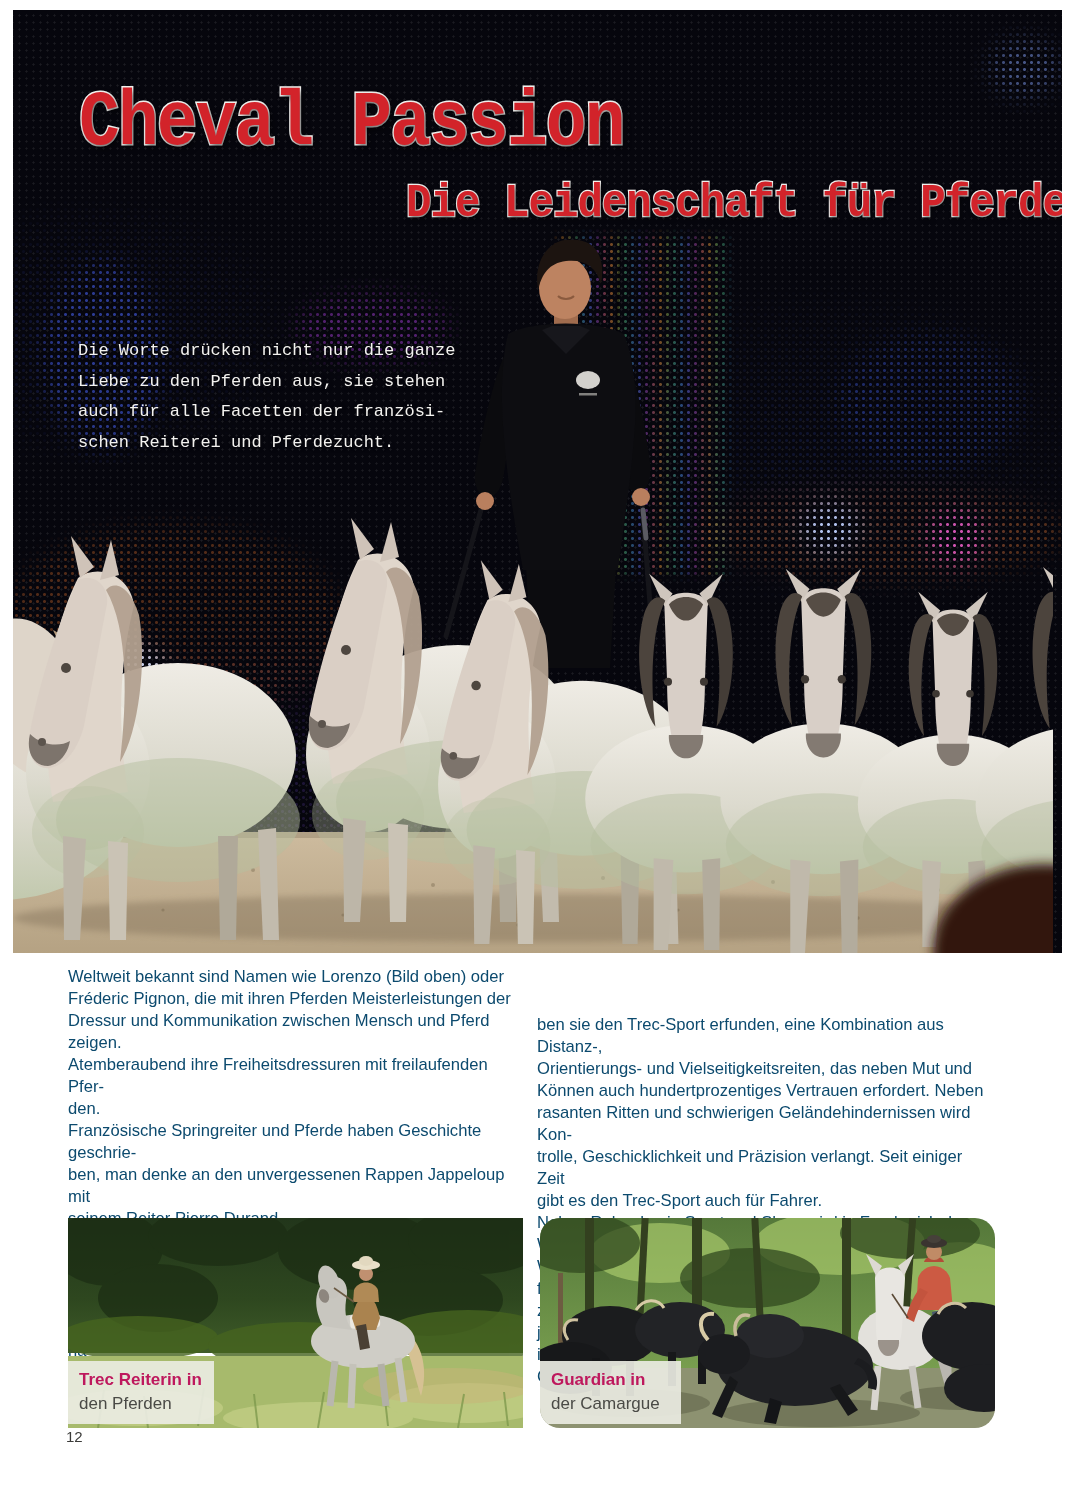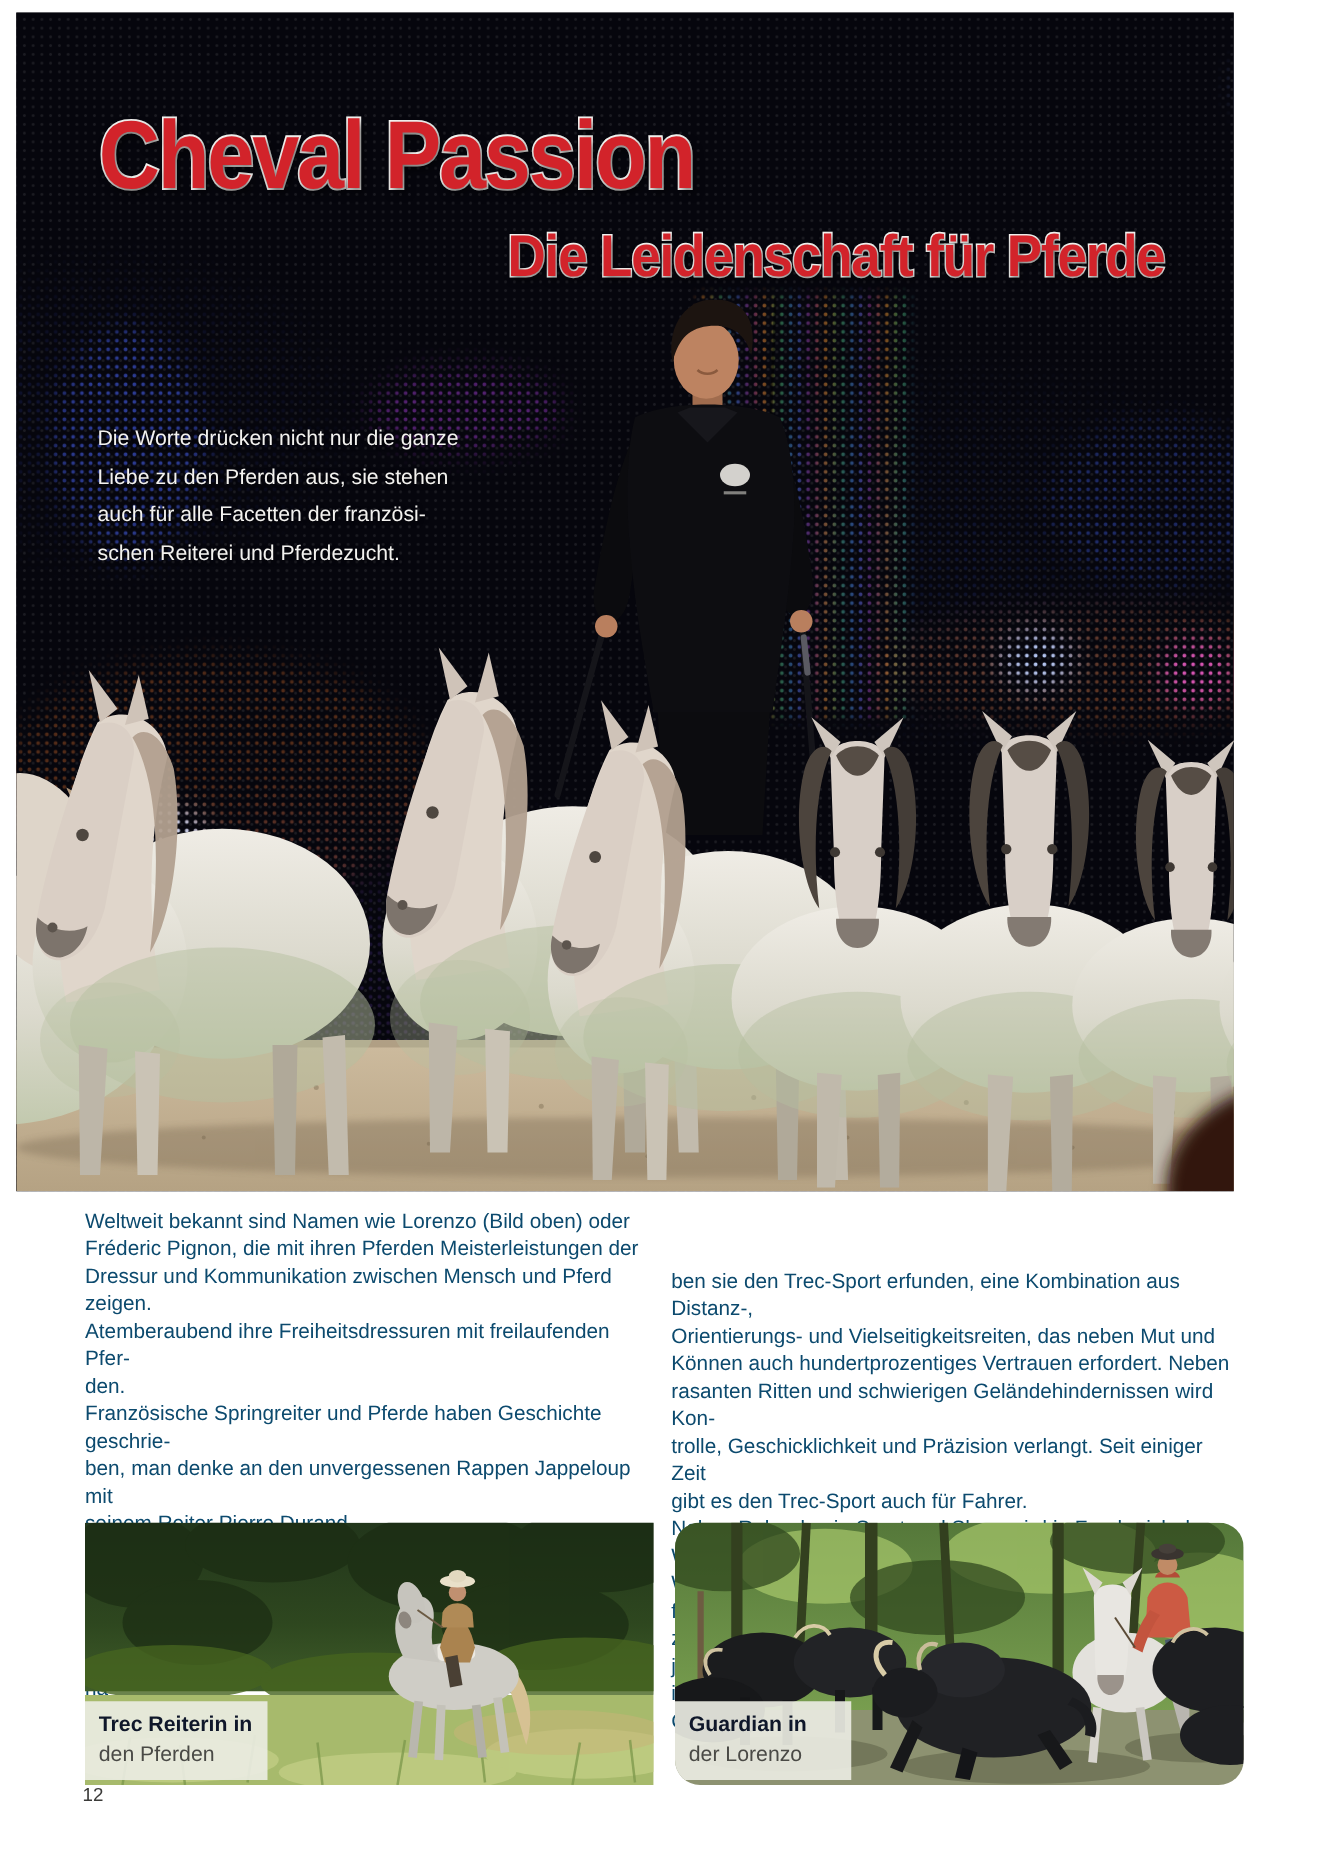--- a/index.html
+++ b/index.html
@@ -1,20 +1,20 @@
 <!DOCTYPE html>
 <html><head>
 <meta charset="utf-8">
 <style>
   html,body{margin:0;padding:0;background:#ffffff;}
   body{width:1069px;height:1500px;position:relative;font-family:"Liberation Sans",sans-serif;}
   .page{position:absolute;inset:0;width:1069px;height:1500px;background:#ffffff;overflow:hidden;}
 
   
-  .hero{position:absolute;left:13px;top:10px;width:974px;height:943px;background:#06060d;overflow:hidden;}
+  .hero{position:absolute;left:13px;top:10px;width:1049px;height:943px;background:#06060d;overflow:hidden;font-family:Liberation Mono, monospace;}
   .blob{position:absolute;border-radius:50%;filter:blur(10px);}
   .led-cols{position:absolute;left:545px;top:225px;width:170px;height:340px;
     background:repeating-linear-gradient(90deg,rgba(225,135,40,.55) 0 12px,rgba(80,200,120,.45) 12px 24px,rgba(70,120,235,.5) 24px 36px,rgba(200,70,200,.40) 36px 48px);
     filter:blur(4px);}
   .led-haze{position:absolute;inset:0;
     background:
       radial-gradient(420px 260px at 28% 82%, rgba(120,80,220,.20), transparent 70%),
       radial-gradient(380px 240px at 78% 46%, rgba(60,90,220,.18), transparent 70%),
       radial-gradient(500px 300px at 55% 96%, rgba(220,80,160,.16), transparent 70%),
       radial-gradient(300px 200px at 8% 34%, rgba(60,80,220,.22), transparent 70%);}
@@ -42,21 +42,21 @@
   .col-left{left:68px;}
   .col-right{left:537px;margin-top:48px;}
 
   
   .photo{position:absolute;top:1218px;width:455px;height:210px;overflow:hidden;}
   .photo-left{left:68px;}
   .photo-right{left:540px;border-radius:20px;}
   .photo svg{position:absolute;inset:0;display:block;}
   .caption{position:absolute;left:0;bottom:4px;min-width:118px;padding:7px 12px 8px 11px;
     background:rgba(234,236,226,.92);font-size:17px;line-height:24px;color:#4a4a46;}
-  .caption .b{font-weight:700;color:#0f172a;}
+  .caption .b{font-weight:700;color:#be185d;}
 
   .page-number{position:absolute;left:66px;top:1428px;font-size:15px;color:#3b3b39;}
 </style>
 </head>
 <body>
 
 <div class="page">
 
   <div class="hero">
 
@@ -357,18 +357,18 @@
         <path d="M318,140 C334,146 340,160 336,172 L328,170 C330,158 324,148 314,146 Z" fill="#1b1c1f"></path>
       </g>
       <g fill="#1d1e21">
         <ellipse cx="432" cy="118" rx="50" ry="34"></ellipse>
         <ellipse cx="444" cy="170" rx="40" ry="24"></ellipse>
         <path d="M398,96 C404,84 418,82 426,90" stroke="#cfc2a0" stroke-width="3" fill="none"></path>
       </g>
     </svg>
     <figcaption class="caption">
       <div class="b">Guardian in</div>
-      <div>der Lorenzo</div>
+      <div>der Camargue</div>
     </figcaption>
   </figure>
 
   <div class="page-number">12</div>
 </div>
 
 </body></html>

